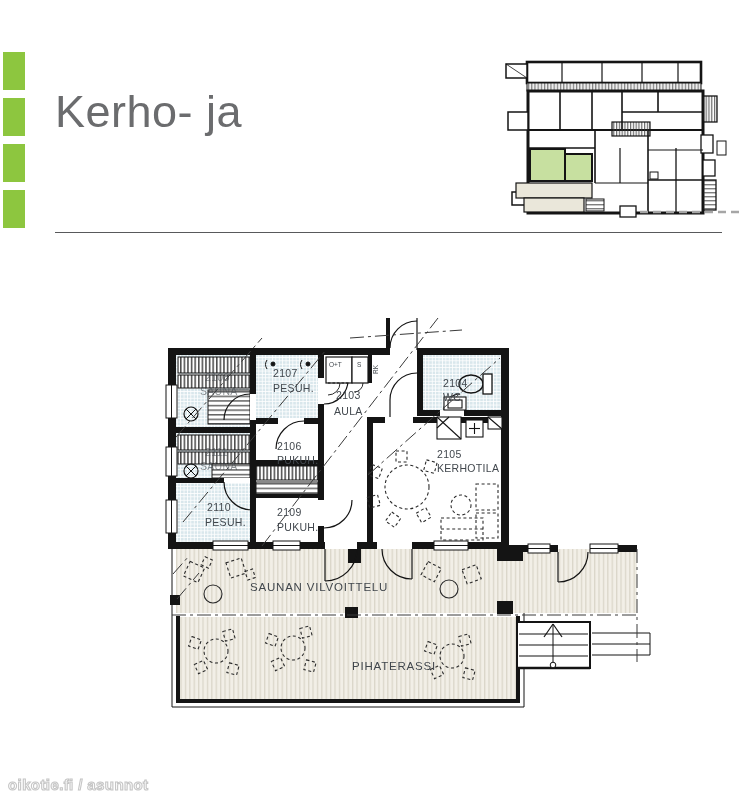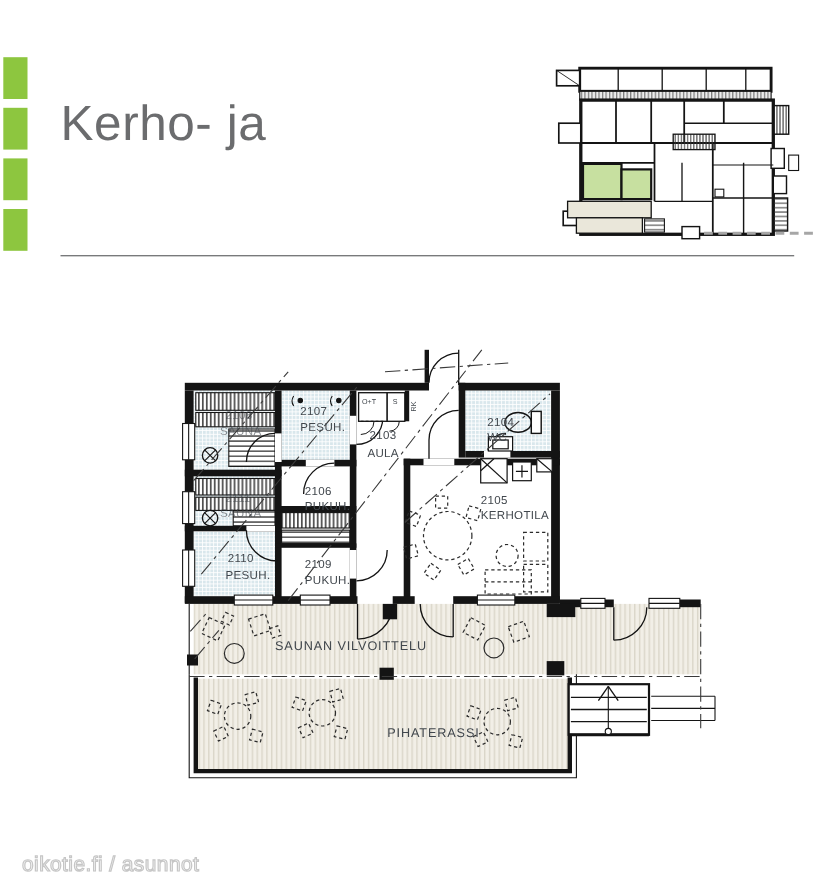--- a/index.html
+++ b/index.html
@@ -6,21 +6,21 @@
   .page{position:relative;width:743px;height:808px;background:#fff;overflow:hidden;
         font-family:"Liberation Sans",sans-serif;}
   .accent-squares{position:absolute;left:3px;top:52px;}
   .sq{width:22px;height:38px;margin-bottom:8px;background:var(--accent-green,#8dc63f);}
   .title{position:absolute;left:55px;top:84px;font-size:45px;font-weight:300;
          color:var(--title-color,#6b6c6e);line-height:55px;letter-spacing:.5px;}
   .divider{position:absolute;left:55px;top:232px;width:667px;height:1px;
            background:var(--divider-color,#58595b);}
   .minimap{position:absolute;left:500px;top:50px;}
   .mainplan{position:absolute;left:160px;top:293px;}
-  .watermark{position:absolute;left:20px;top:776px;font-size:19px;font-weight:normal;
+  .watermark{position:absolute;left:8px;top:776px;font-size:15px;font-weight:bold;
              letter-spacing:.4px;color:#fff;-webkit-text-stroke:1.1px #c6c6c6;}
   text{fill:var(--label-color,#41474d);}
   .rlab{font-family:"Liberation Sans",sans-serif;font-size:10.5px;letter-spacing:.3px;}
   .alab{font-family:"Liberation Sans",sans-serif;font-size:11.5px;letter-spacing:.8px;}
   .tiny{font-family:"Liberation Sans",sans-serif;font-size:6.5px;letter-spacing:0;}
   .hid{opacity:.6;}
 </style>
 </head>
 <body>
 

